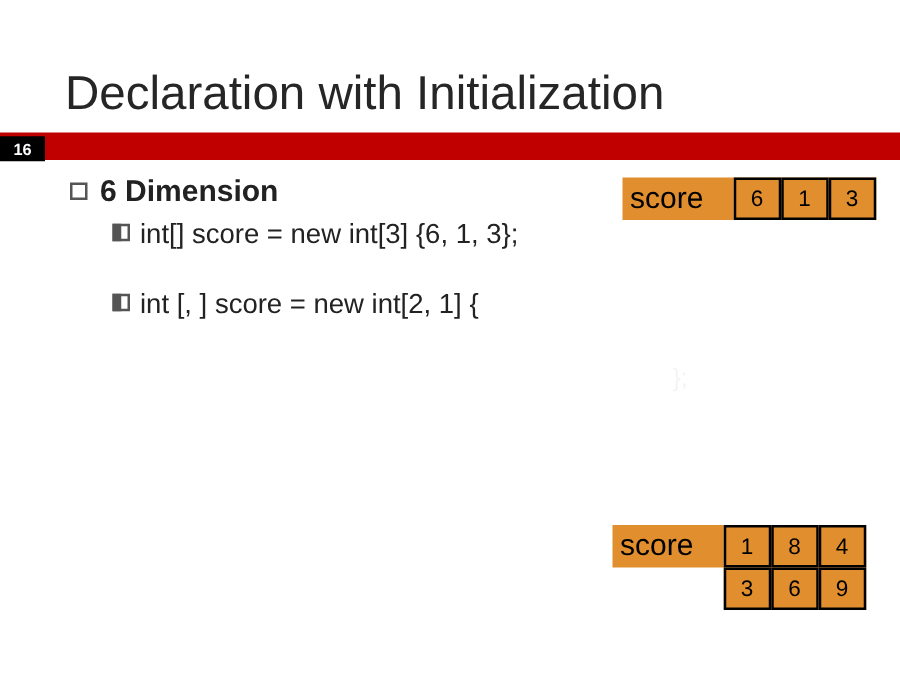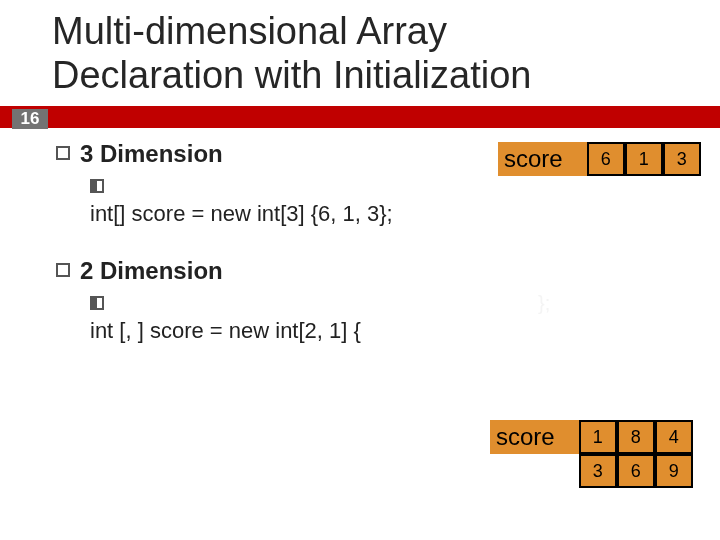--- a/index.html
+++ b/index.html
@@ -24,27 +24,27 @@
   .red-bar {
     position: absolute;
     left: 0;
     top: 106px;
     width: 720px;
     height: 22px;
     background: #c00000;
   }
   .page-num-box {
     position: absolute;
-    left: 12px;
+    left: 0;
     top: 109px;
     width: 36px;
     height: 20px;
-    background: #737373;
+    background: #000000;
     color: #fff;
-    font-size: 17px;
+    font-size: 13px;
     font-weight: 700;
     display: flex;
     align-items: center;
     justify-content: center;
     z-index: 2;
   }
   .content {
     position: absolute;
     top: 140px;
     left: 56px;
@@ -66,21 +66,20 @@
     font-size: 24px;
     font-weight: 700;
     color: #222;
   }
   .sub-row {
     display: flex;
     align-items: flex-start;
     gap: 8px;
     margin-left: 34px;
     margin-top: 6px;
-    flex-direction: column;
   }
   .half-square {
     width: 14px;
     height: 14px;
     margin-top: 5px;
     flex-shrink: 0;
     position: relative;
   }
   .half-square::before {
     content: "";
@@ -161,44 +160,40 @@
     position: absolute;
     font-size: 20px;
     color: #f4f4f4;
   }
 </style>
 </head>
 <body>
 
 <div class="title-area">
   <h1>
-    <span>Multi-dimensional Array</span><br>
+    <br>
     <span>Declaration with Initialization</span>
   </h1>
 </div>
 
 <div class="red-bar"></div>
 <div class="page-num-box">16</div>
 
 <div class="content">
 
   <div class="bullet-row">
     <div class="square-bullet"></div>
-    <div class="h2">3 Dimension</div>
+    <div class="h2">6 Dimension</div>
   </div>
   <div class="sub-row">
     <div class="half-square"></div>
     <div class="code-text">int[] score = new int[3] {6, 1, 3};</div>
   </div>
 
   <div class="dim2-block">
-    <div class="bullet-row">
-      <div class="square-bullet"></div>
-      <div class="h2">2 Dimension</div>
-    </div>
     <div class="sub-row">
       <div class="half-square"></div>
       <div class="code-text">int [, ] score = new int[2, 1] {</div>
     </div>
   </div>
 
 </div>
 
 <div class="score1">
   <div class="score-label">score</div>

